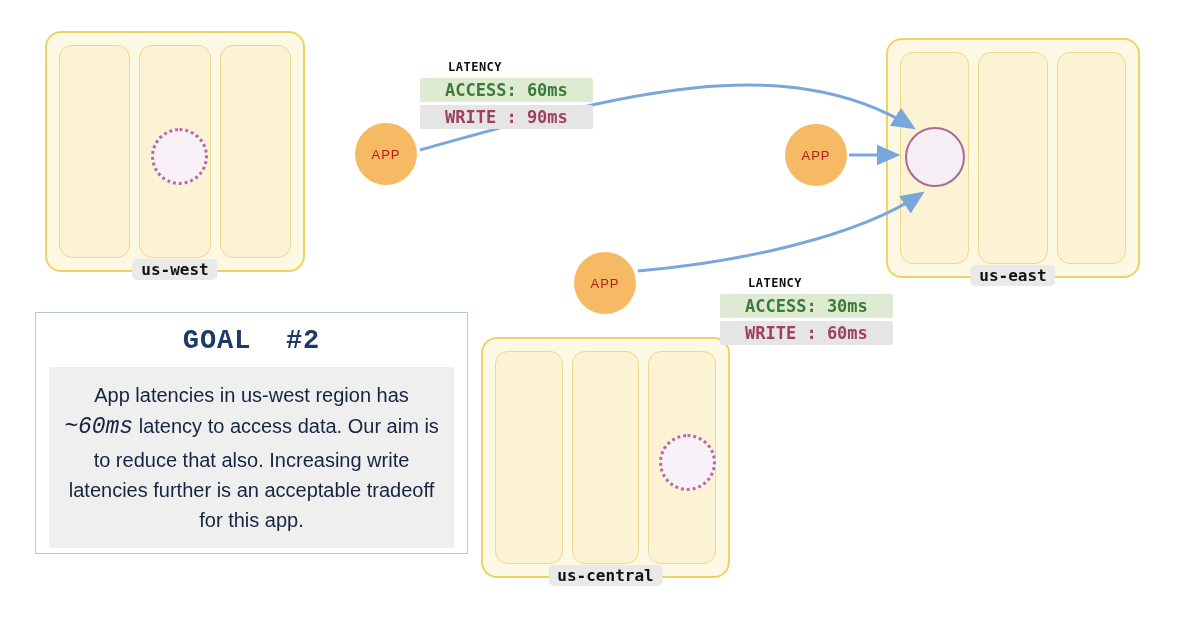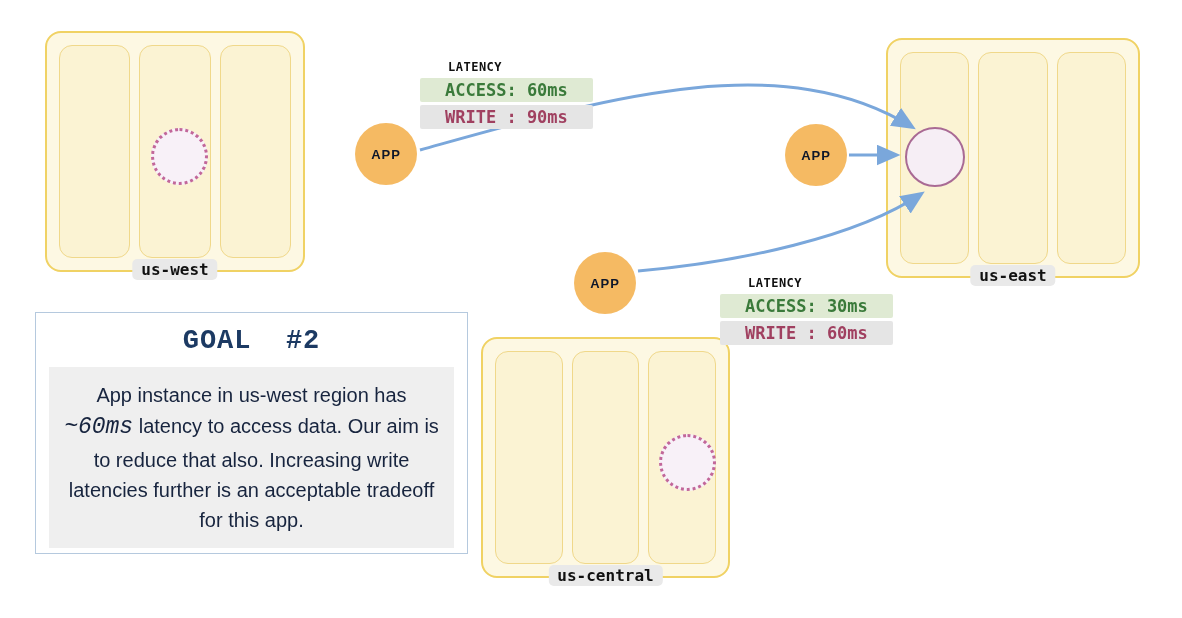--- a/index.html
+++ b/index.html
@@ -39,21 +39,21 @@
     border:2px solid #A96A94; background:#F6EEF5; box-sizing:border-box; z-index:6;
   }
   #circle-us-west   { left:104px; top:95px; }
   #circle-us-central{ left:176px; top:95px; }
   #circle-us-east   { left:17px;  top:87px; }
 
   
   .app-node {
     position:absolute; width:62px; height:62px; border-radius:50%;
     background:#F5BA63; display:flex; align-items:center; justify-content:center;
-    font-weight:bold; font-size:13px; letter-spacing:1px; color:#0f172a; z-index:7;
+    font-weight:normal; font-size:13px; letter-spacing:1px; color:#b91c1c; z-index:7;
   }
   #app-west    { left:355px; top:123px; }
   #app-east    { left:785px; top:124px; }
   #app-central { left:574px; top:252px; }
 
   
   .latency { position:absolute; z-index:8; font-family:"DejaVu Sans Mono", monospace; }
   .lat-title {
     font-weight:bold; font-size:12px; color:#111; letter-spacing:0.5px;
     margin:0 0 4px 28px;
@@ -147,17 +147,17 @@
 
   <div class="latency" id="latency-central">
     <div class="lat-title">LATENCY</div>
     <div class="lat-row lat-access">ACCESS: 30ms</div>
     <div class="lat-row lat-write">WRITE : 60ms</div>
   </div>
 
   <div class="goal-box">
     <div class="goal-title">GOAL  #2</div>
     <div class="goal-body">
-      <span>App instance in us-west region has </span><span class="goal-highlight">~60ms</span><span> latency to access data. Our aim is to reduce that also. Increasing write latencies further is an acceptable tradeoff for this app.</span>
+      <span>App latencies in us-west region has </span><span class="goal-highlight">~60ms</span><span> latency to access data. Our aim is to reduce that also. Increasing write latencies further is an acceptable tradeoff for this app.</span>
     </div>
   </div>
 
 </div>
 
 </body></html>

